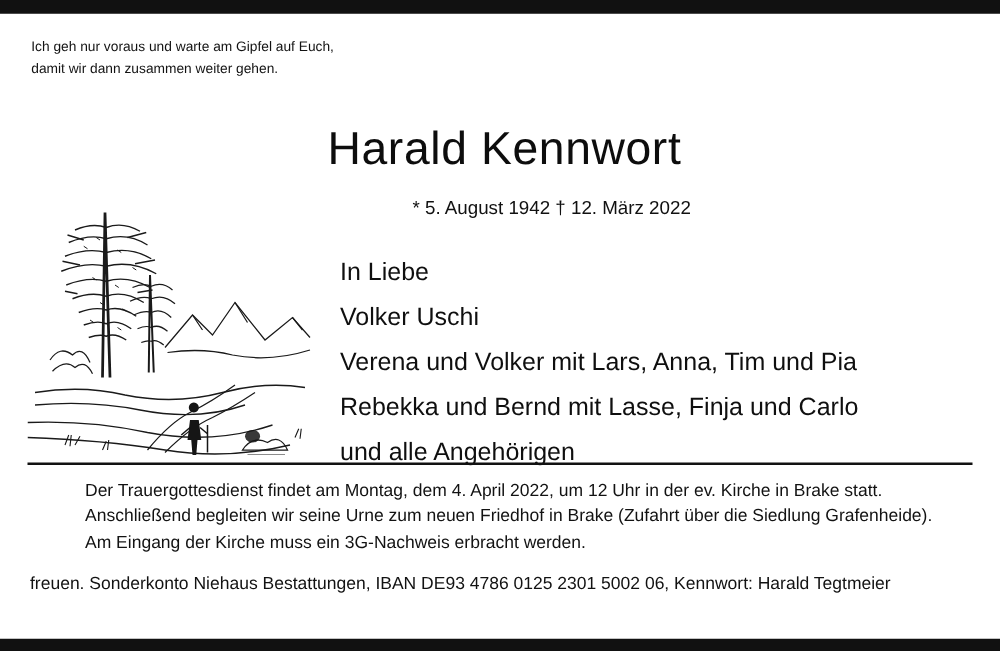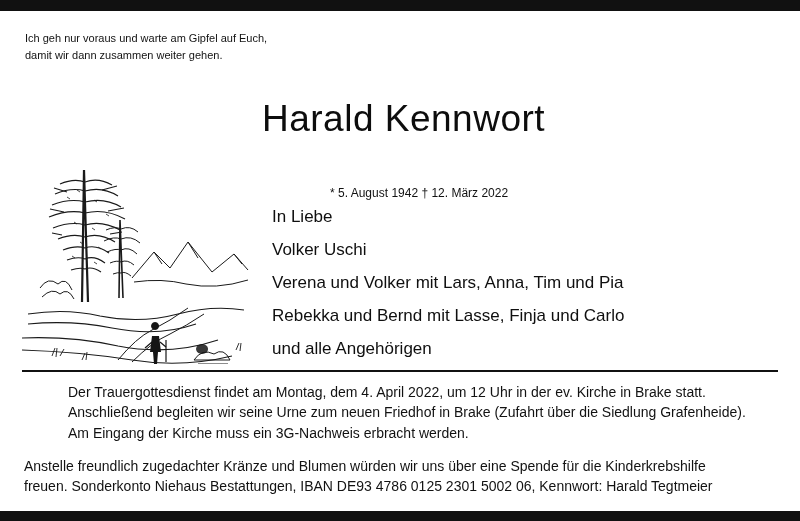--- a/index.html
+++ b/index.html
@@ -61,35 +61,34 @@
     font-size: 37px;
     font-weight: 400;
     letter-spacing: 0.5px;
     color: #0d0d0d;
     white-space: nowrap;
   }
   .dates {
     position: absolute;
     left: 330px;
     top: 158px;
-    font-size: 12px;
+    font-size: 15px;
     color: #111111;
     white-space: nowrap;
-    margin-top: 28px;
   }
 
   
   .family {
     position: absolute;
     left: 272px;
     top: 208px;
     width: 510px;
   }
   .family .line {
-    font-size: 17px;
+    font-size: 20px;
     line-height: 1.0;
     margin-bottom: 16px;
     color: #0f0f0f;
     white-space: nowrap;
   }
 
   .divider {
     position: absolute;
     left: 22px;
     top: 370px;
@@ -250,18 +249,17 @@
 
   <div class="divider"></div>
 
   <div class="service">
     <div>Der Trauergottesdienst findet am Montag, dem 4. April 2022, um 12 Uhr in der ev. Kirche in Brake statt.</div>
     <div>Anschließend begleiten wir seine Urne zum neuen Friedhof in Brake (Zufahrt über die Siedlung Grafenheide).</div>
     <div>Am Eingang der Kirche muss ein 3G-Nachweis erbracht werden.</div>
   </div>
 
   <div class="donation">
-    <div>Anstelle freundlich zugedachter Kränze und Blumen würden wir uns über eine Spende für die Kinderkrebshilfe</div>
     <div>freuen. Sonderkonto Niehaus Bestattungen, IBAN DE93 4786 0125 2301 5002 06, Kennwort: Harald Tegtmeier</div>
   </div>
 
   <div class="bottom-border"></div>
 </div>
 
 </body></html>

